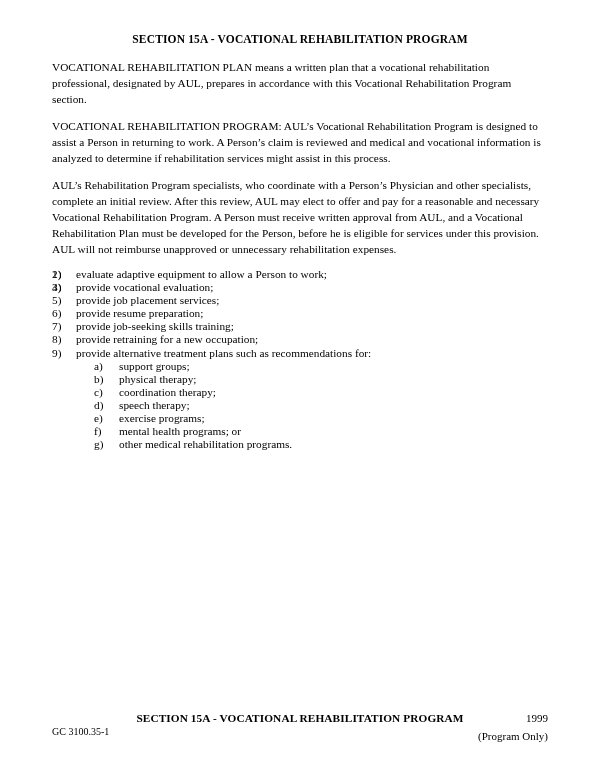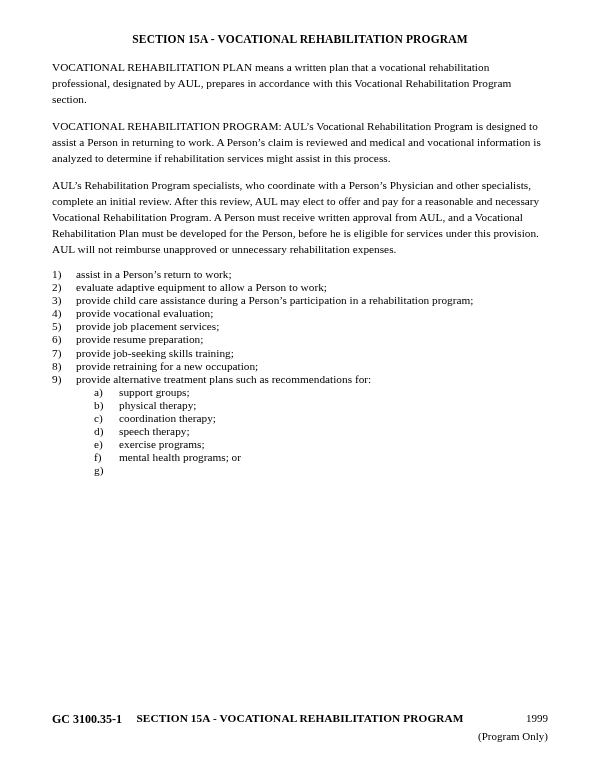--- a/index.html
+++ b/index.html
@@ -93,23 +93,23 @@
     top: 712px;
     width: 496px;
   }
   .footer-row {
     position: relative;
     height: 14px;
   }
   .footer-left {
     position: absolute;
     left: 0;
-    top: 0;
-    font-size: 12px;
-    font-weight: bold;
+    top: 14px;
+    font-size: 10px;
+    font-weight: normal;
     white-space: nowrap;
   }
   .footer-center {
     position: absolute;
     left: 0;
     right: 0;
     top: 0;
     text-align: center;
     font-size: 11.3px;
     font-weight: bold;
@@ -141,37 +141,37 @@
     <h1 class="doc-title">SECTION 15A - VOCATIONAL REHABILITATION PROGRAM</h1>
 
     <p class="para"><span class="lead">VOCATIONAL REHABILITATION PLAN</span><span> means a written plan that a vocational rehabilitation professional, designated by AUL, prepares in accordance with this Vocational Rehabilitation Program section.</span></p>
 
     <p class="para"><span class="lead">VOCATIONAL REHABILITATION PROGRAM:</span><span>  AUL’s Vocational Rehabilitation Program is designed to assist a Person in returning to work.  A Person’s claim is reviewed and medical and vocational information is analyzed to determine if rehabilitation services might assist in this process.</span></p>
 
     <p class="para">AUL’s Rehabilitation Program specialists, who coordinate with a Person’s Physician and other specialists, complete an initial review.  After this review, AUL may elect to offer and pay for a reasonable and necessary Vocational Rehabilitation Program.  A Person must receive written approval from AUL, and a Vocational Rehabilitation Plan must be developed for the Person, before he is eligible for services under this provision.  AUL will not reimburse unapproved or unnecessary rehabilitation expenses.</p>
 
 
     <ol class="num-list">
-      <li><span class="marker">1)</span><span>assist in a Person’s return to work;</span></li>
+      <li><span class="marker">1)</span></li>
       <li><span class="marker">2)</span><span>evaluate adaptive equipment to allow a Person to work;</span></li>
-      <li><span class="marker">3)</span><span>provide child care assistance during a Person’s participation in a rehabilitation program;</span></li>
+      <li><span class="marker">3)</span></li>
       <li><span class="marker">4)</span><span>provide vocational evaluation;</span></li>
       <li><span class="marker">5)</span><span>provide job placement services;</span></li>
       <li><span class="marker">6)</span><span>provide resume preparation;</span></li>
       <li><span class="marker">7)</span><span>provide job-seeking skills training;</span></li>
       <li><span class="marker">8)</span><span>provide retraining for a new occupation;</span></li>
       <li><span class="marker">9)</span><span>provide alternative treatment plans such as recommendations for:</span>
         <ol class="alpha-list">
           <li><span class="marker">a)</span><span>support groups;</span></li>
           <li><span class="marker">b)</span><span>physical therapy;</span></li>
           <li><span class="marker">c)</span><span>coordination therapy;</span></li>
           <li><span class="marker">d)</span><span>speech therapy;</span></li>
           <li><span class="marker">e)</span><span>exercise programs;</span></li>
           <li><span class="marker">f)</span><span>mental health programs; or</span></li>
-          <li><span class="marker">g)</span></li>
+          <li><span class="marker">g)</span><span>other medical rehabilitation programs.</span></li>
         </ol>
       </li>
     </ol>
 
   </div>
 
   <div class="footer">
     <div class="footer-row">
       <span class="footer-left">GC 3100.35-1</span>
       <span class="footer-center">SECTION 15A - VOCATIONAL REHABILITATION PROGRAM</span>

